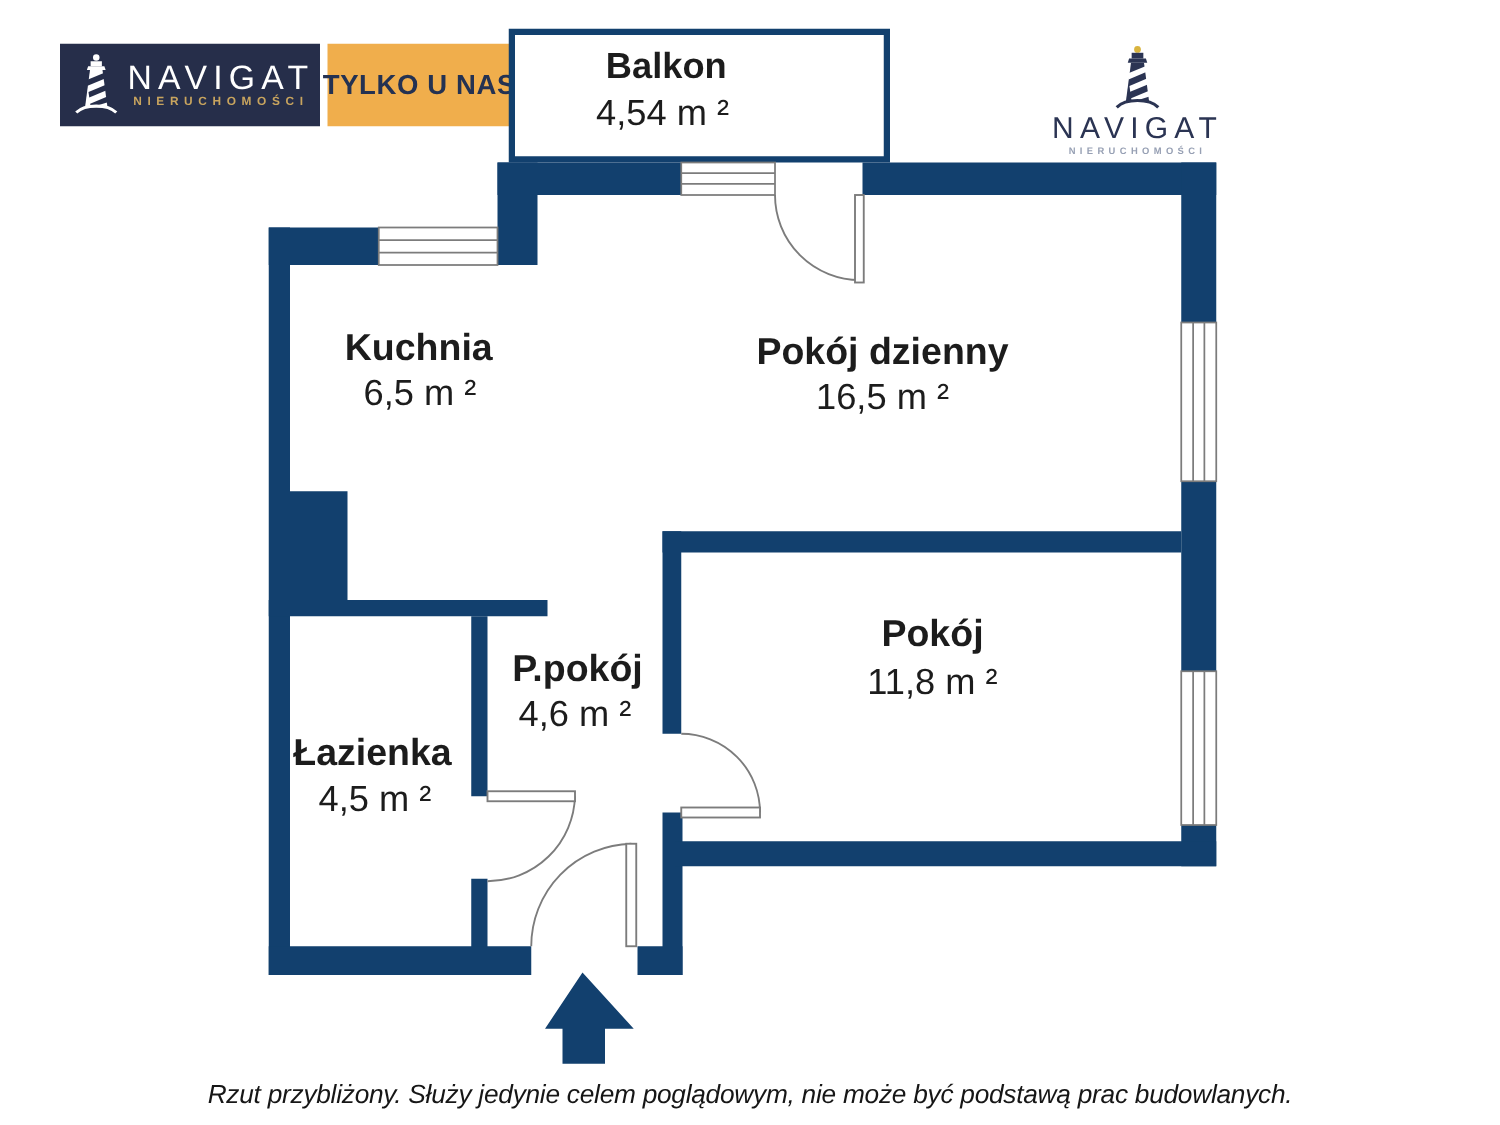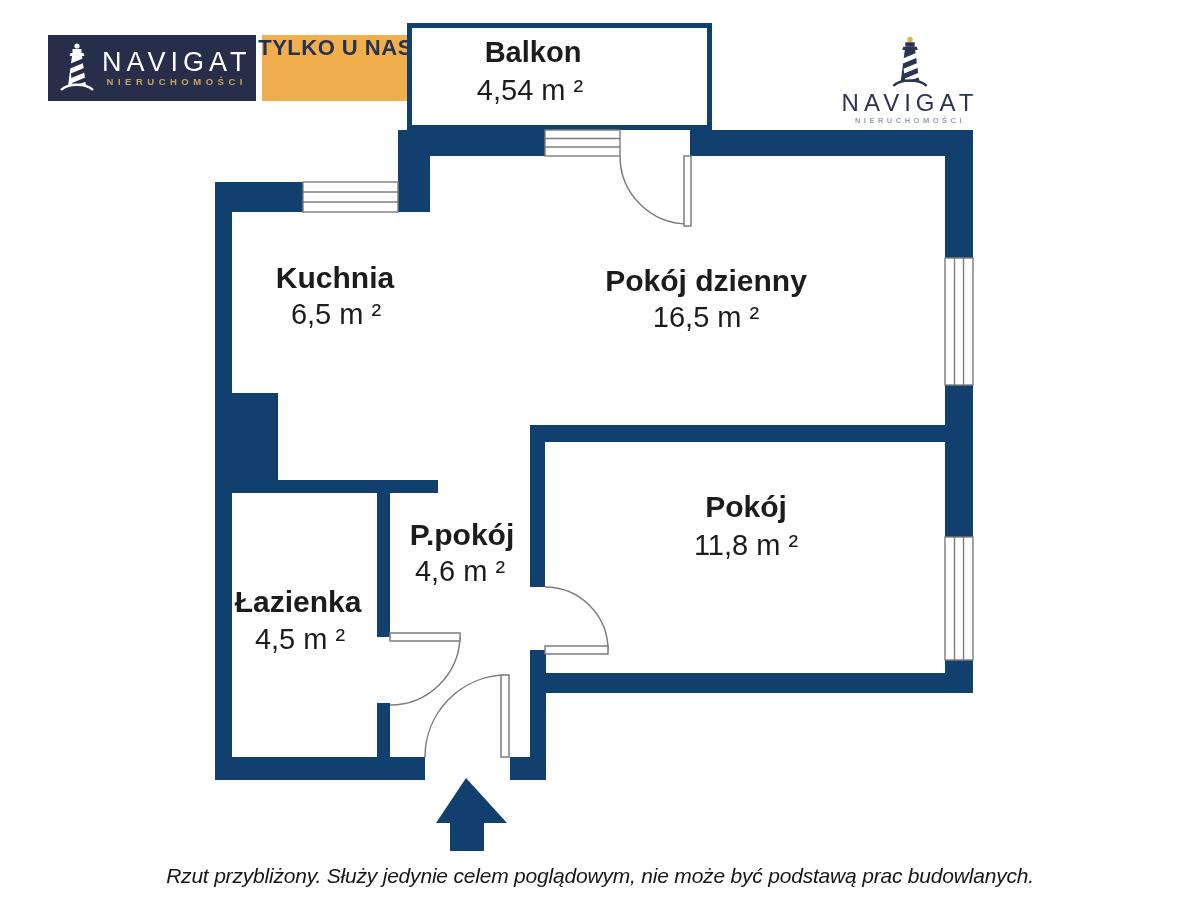--- a/index.html
+++ b/index.html
@@ -8,21 +8,21 @@
 
   
   .logo-left{position:absolute;left:48px;top:35px;width:208px;height:66px;background:#262e4a;
              display:flex;align-items:center;justify-content:flex-start;padding-left:10px;box-sizing:border-box;}
   .logo-left .lh{flex:0 0 auto;margin-right:6px;}
   .logo-left .txt{display:flex;flex-direction:column;align-items:center;}
   .logo-left .name{color:#ffffff;font-size:27px;font-weight:500;letter-spacing:5px;line-height:28px;white-space:nowrap;}
   .logo-left .sub{color:#c8a45e;font-size:9.5px;font-weight:600;letter-spacing:4.5px;line-height:12px;white-space:nowrap;}
 
   .badge{position:absolute;left:262px;top:35px;width:147px;height:66px;background:#f0ae4c;
-         display:flex;justify-content:center;}
+         display:flex;align-items:center;justify-content:center;}
   .badge span{color:#243252;font-size:22px;font-weight:600;letter-spacing:0.5px;white-space:nowrap;}
 
   .logo-right{position:absolute;left:830px;top:36px;width:160px;height:92px;
               display:flex;flex-direction:column;align-items:center;}
   .logo-right .name{color:#2b3453;font-size:24px;font-weight:500;letter-spacing:5px;line-height:26px;white-space:nowrap;}
   .logo-right .sub{color:#97a0b4;font-size:7.5px;font-weight:600;letter-spacing:3.5px;line-height:10px;white-space:nowrap;}
 
   
   .plan{position:absolute;left:0;top:0;}
   .room-name{font-family:"Liberation Sans", sans-serif;font-size:30px;font-weight:bold;fill:#1c1c1c;}

